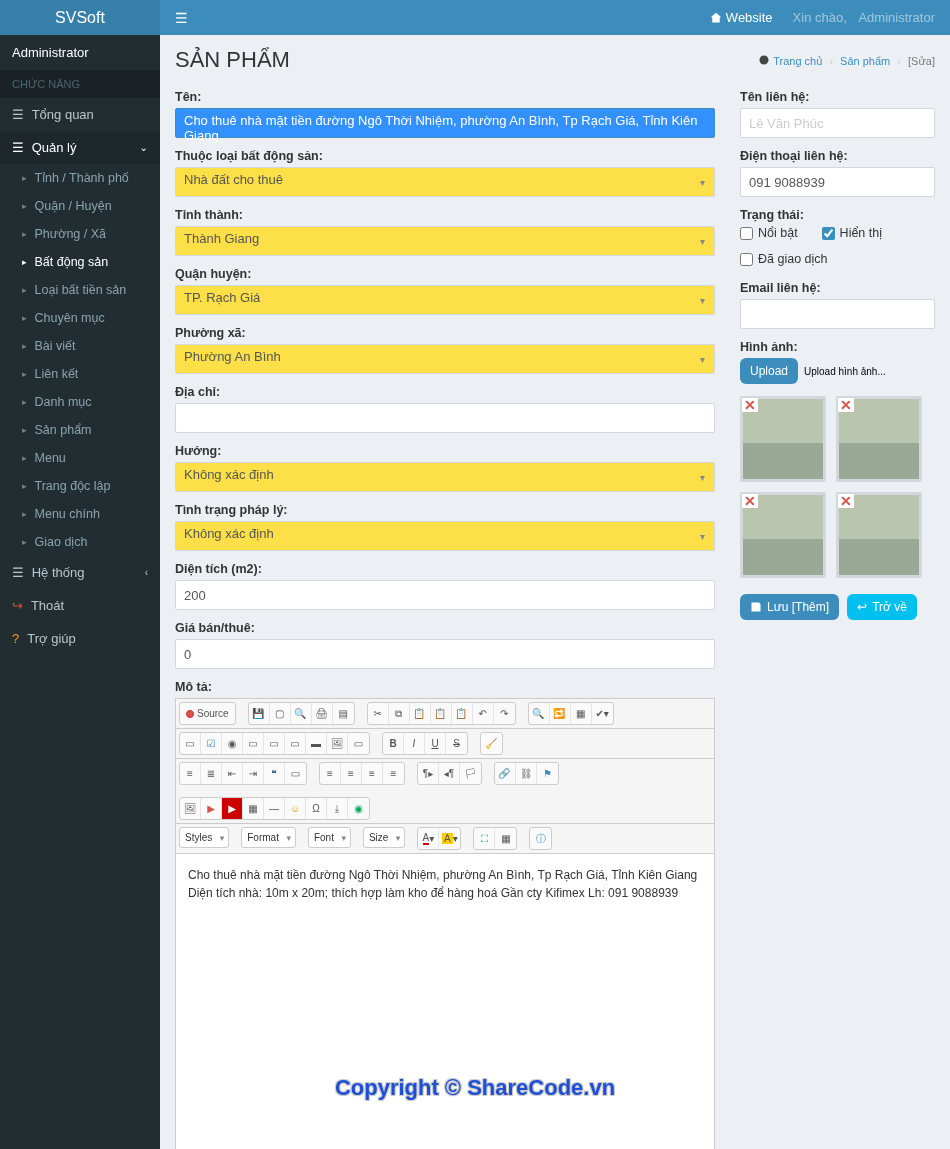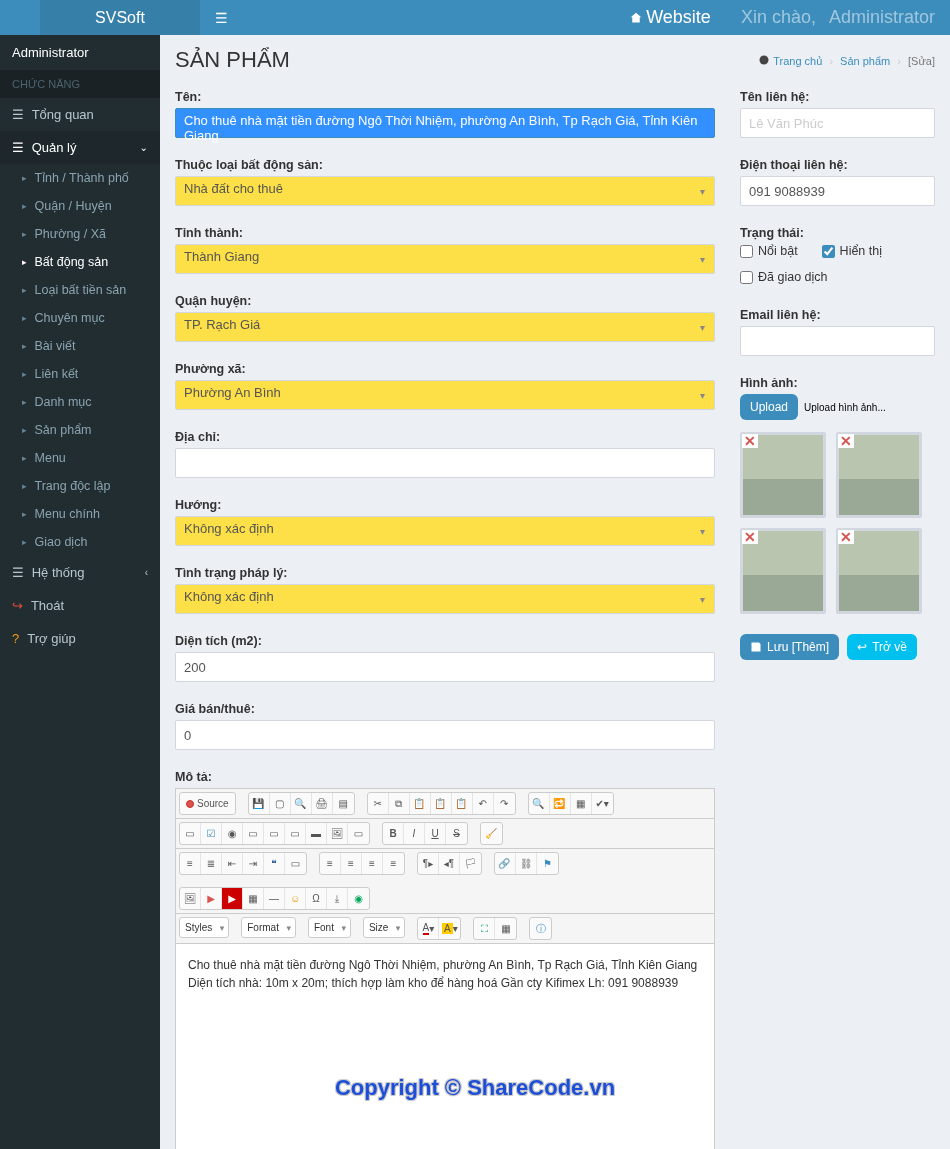--- a/index.html
+++ b/index.html
@@ -1,21 +1,21 @@
 <!DOCTYPE html>
 <html><head>
 <meta charset="utf-8">
 <style>
 * { box-sizing: border-box; margin: 0; padding: 0; }
 body { font-family: "Helvetica Neue", Arial, sans-serif; font-size: 13px; color: #333; background: #ecf0f5; width: 950px; }
-.topbar { background: #3c8dbc; height: 35px; display: flex; align-items: stretch; color: #fff; padding-left: 40px; }
+.topbar { background: #3c8dbc; height: 35px; display: flex; align-items: stretch; color: #fff; }
 .logo { width: 160px; background: #367fa9; display: flex; align-items: center; justify-content: center; font-size: 16px; font-weight: 400; }
 .topbar-right { flex: 1; display: flex; align-items: center; justify-content: space-between; padding: 0 15px; }
 .burger { cursor: pointer; font-size: 14px; color:#fff; }
-.toplinks { display: flex; gap: 30px; font-size: 18px; align-items: flex-end; }
+.toplinks { display: flex; gap: 20px; font-size: 13px; align-items: flex-end; }
 .toplinks a { color: #fff; text-decoration: none; display:flex; align-items:center; gap:4px;}
 
 .sidebar { position: absolute; left: 0; top: 35px; width: 160px; background: #222d32; min-height: 1114px; color: #b8c7ce; font-size: 13px; }
 .user-panel { padding: 10px 12px; color: #fff; font-size: 13px; }
 .side-header { background: #1a2226; color: #4b646f; padding: 8px 12px; font-size: 11px; text-transform: uppercase; }
 .side-item { display: flex; align-items: center; padding: 9px 12px; color: #b8c7ce; cursor: pointer; gap: 8px; }
 .side-item:hover, .side-item.open { background: #1e282c; color: #fff; }
 .side-item .arrow { margin-left: auto; font-size: 10px; }
 .sub-item { display: flex; align-items: center; padding: 7px 12px 7px 22px; color: #8aa4af; cursor: pointer; gap: 8px; font-size: 12.5px;}
 .sub-item.active { color: #fff; }
@@ -28,21 +28,21 @@
 .page-header { background: #ecf0f5; padding: 12px 15px; display: flex; justify-content: space-between; align-items: center; }
 .page-header h1 { font-size: 22px; font-weight: 500; color: #333; }
 .breadcrumb { font-size: 11px; color: #777; }
 .breadcrumb a { color: #3c8dbc; text-decoration: none; }
 .breadcrumb .sep { margin: 0 4px; color: #ccc; }
 
 .form-wrap { padding: 5px 15px 20px; display: flex; gap: 25px; align-items: flex-start; }
 .col-left { flex: 1; }
 .col-right { width: 195px; }
 
-.form-group { margin-bottom: 20px; }
+.form-group { margin-bottom: 11px; }
 .form-group label { display: block; font-weight: 700; font-size: 12.5px; margin-bottom: 4px; color:#333;}
 .form-control { width: 100%; height: 30px; border: 1px solid #d2d6de; background: #fff; padding: 4px 8px; font-size: 13px; color: #555; border-radius: 2px; }
 .form-control.sel { background:#fde047; }
 .form-control.selected-text { background: #3390ff; color: #fff; border-color:#3c8dbc;}
 .select-wrap { position: relative; }
 .select-wrap::after { content: "▾"; position: absolute; right: 10px; top: 50%; transform: translateY(-50%); font-size: 10px; color: #888; pointer-events:none;}
 .select-wrap .form-control{padding-right:24px;}
 
 .checkbox-row { display: flex; gap: 24px; flex-wrap: wrap; margin-top: 4px; }
 .checkbox-row label { font-weight: 400; display: flex; align-items: center; gap: 5px; font-size: 12.5px;}

